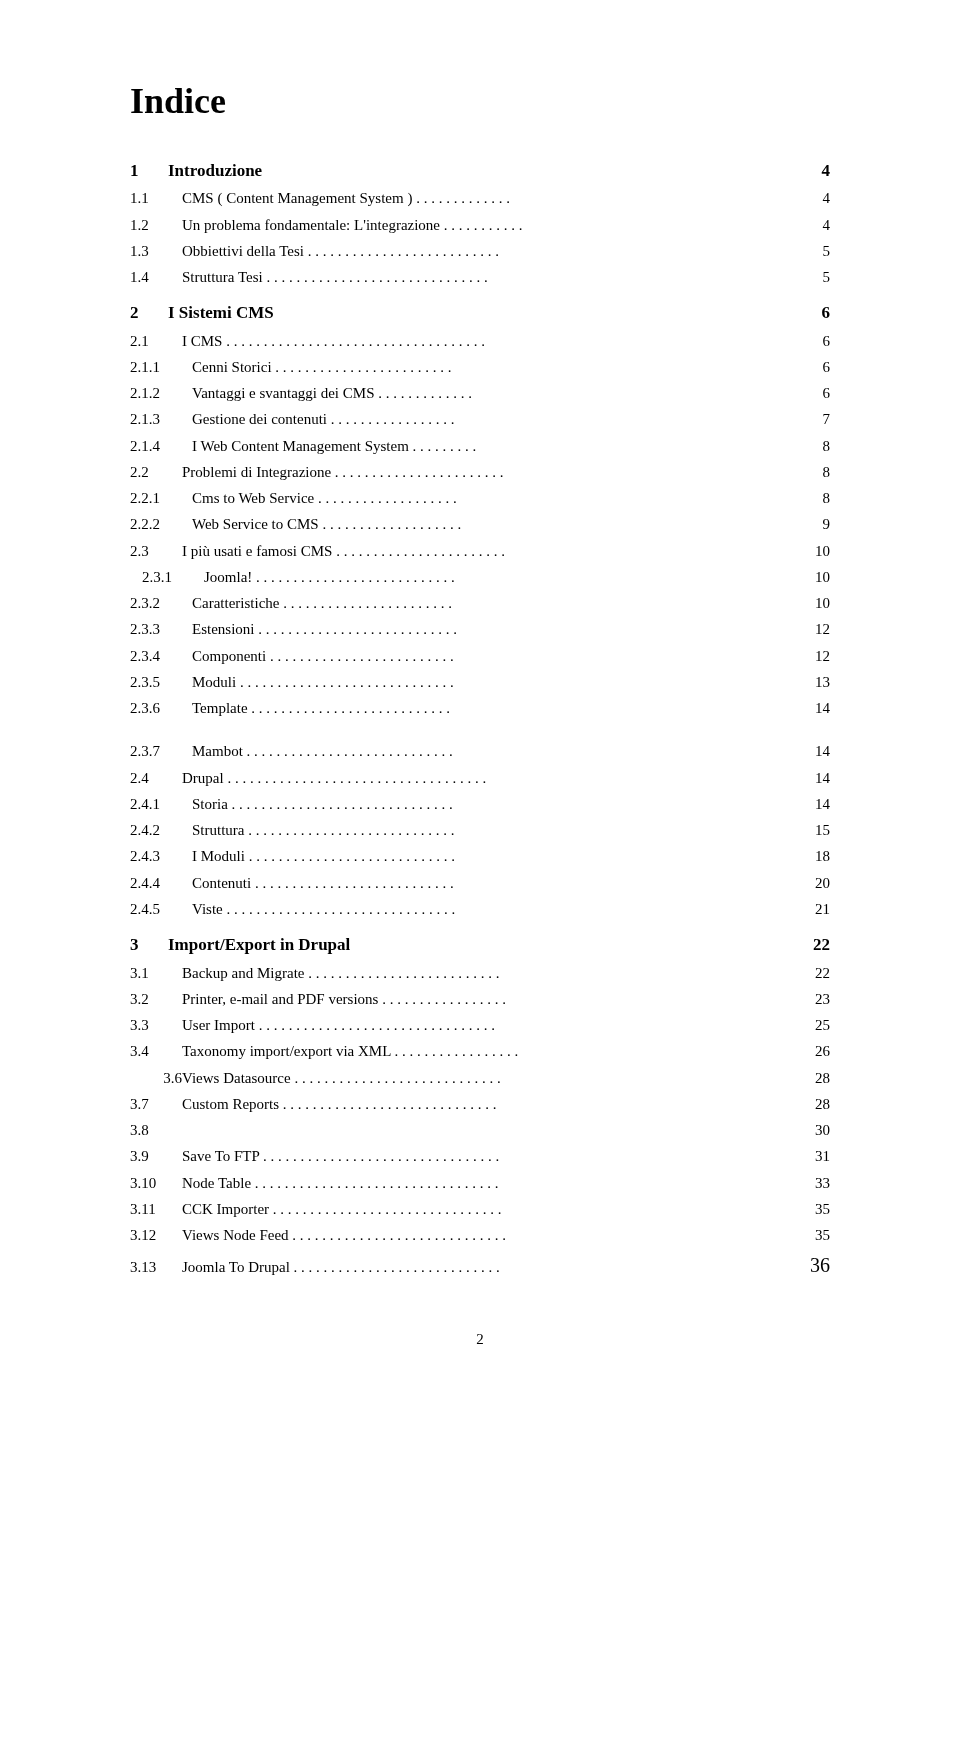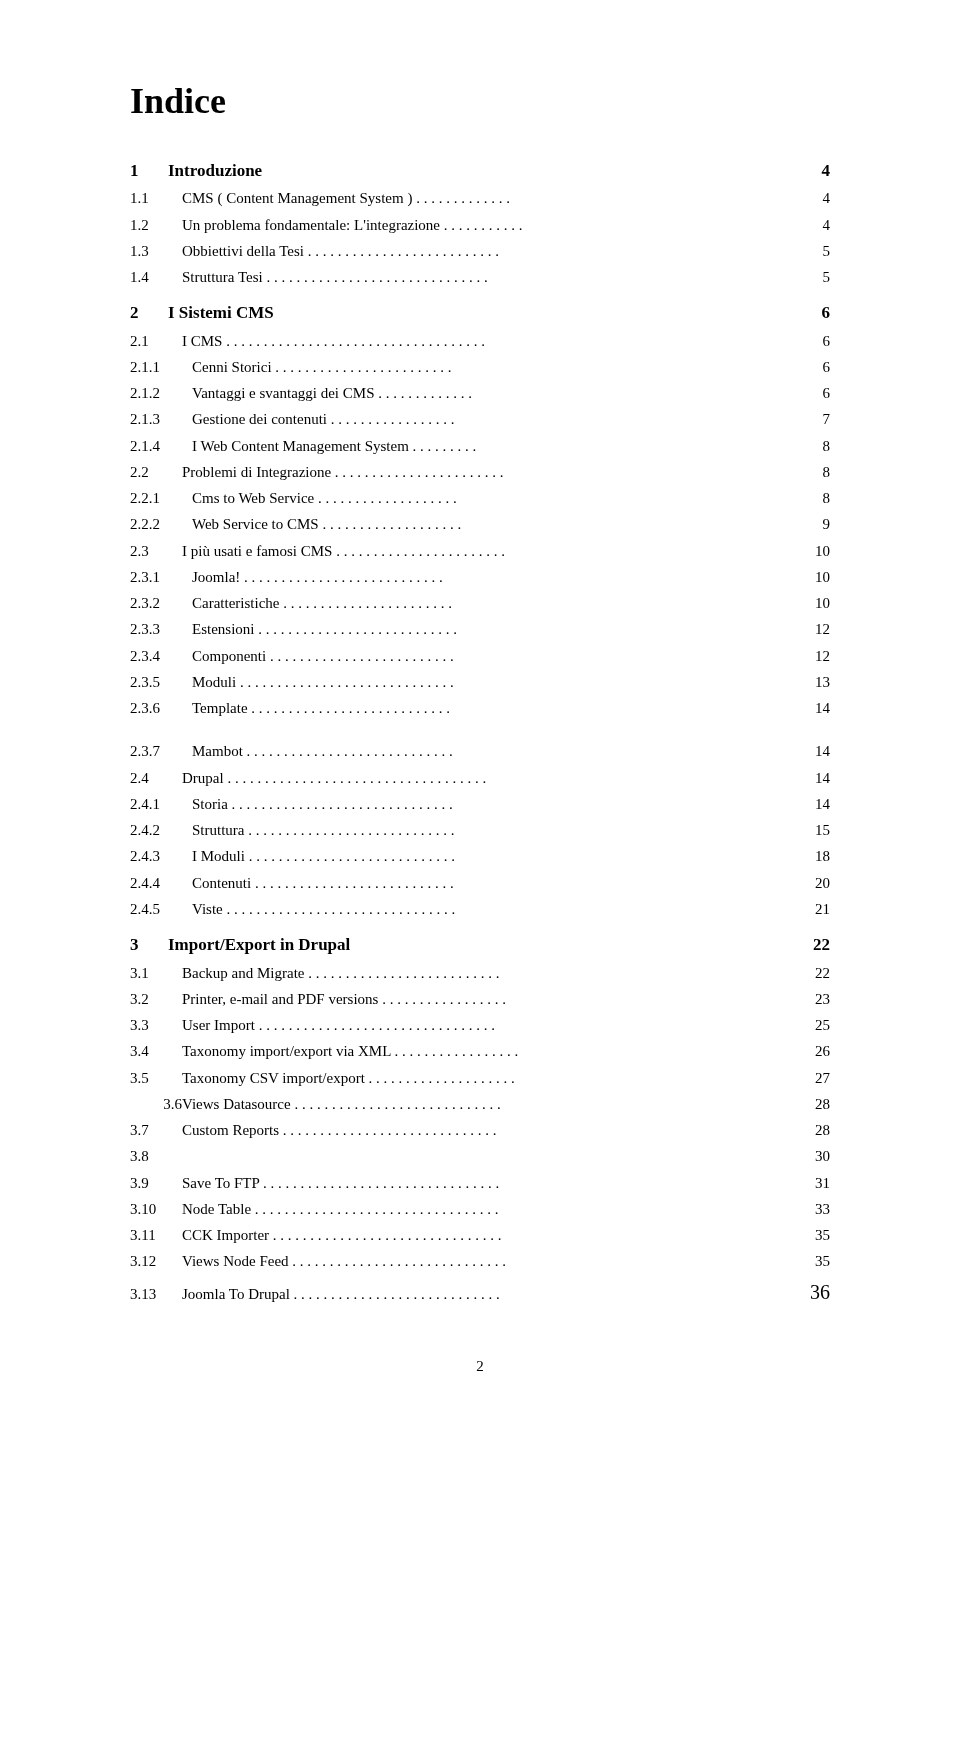--- a/index.html
+++ b/index.html
@@ -169,21 +169,21 @@
       </div>
       <div class="toc-entry">
         <span style="font-size: 15px; font-weight: normal; flex-shrink: 0; min-width: 52px;">2.3</span>
         <span style="flex: 1 1 0%; display: flex; align-items: baseline; font-size: 15px; font-weight: normal;">
           <span style="white-space: nowrap;">I più usati e famosi CMS . . . . . . . . . . . . . . . . . . . . . . .</span>
           <span style="flex: 1 1 0%;"></span>
           <span style="min-width: 30px; text-align: right; font-size: 15px; font-weight: normal;">10</span>
         </span>
       </div>
       <div class="toc-entry">
-        <span style="font-size: 15px; font-weight: normal; flex-shrink: 0; min-width: 62px; padding-left: 0px;">2.3.1</span>
+        <span style="font-size: 15px; font-weight: normal; flex-shrink: 0; min-width: 62px; padding-left: 0px; margin-left: 12px;">2.3.1</span>
         <span style="flex: 1 1 0%; display: flex; align-items: baseline; font-size: 15px; font-weight: normal;">
           <span style="white-space: nowrap;">Joomla! . . . . . . . . . . . . . . . . . . . . . . . . . . .</span>
           <span style="flex: 1 1 0%;"></span>
           <span style="min-width: 30px; text-align: right; font-size: 15px; font-weight: normal;">10</span>
         </span>
       </div>
       <div class="toc-entry">
         <span style="font-size: 15px; font-weight: normal; flex-shrink: 0; min-width: 62px; padding-left: 0px;">2.3.2</span>
         <span style="flex: 1 1 0%; display: flex; align-items: baseline; font-size: 15px; font-weight: normal;">
           <span style="white-space: nowrap;">Caratteristiche . . . . . . . . . . . . . . . . . . . . . . .</span>
@@ -314,28 +314,20 @@
       </div>
       <div class="toc-entry">
         <span style="font-size: 15px; font-weight: normal; flex-shrink: 0; min-width: 52px;">3.4</span>
         <span style="flex: 1 1 0%; display: flex; align-items: baseline; font-size: 15px; font-weight: normal; gap: 48px;">
           <span style="white-space: nowrap;">Taxonomy import/export via XML . . . . . . . . . . . . . . . . .</span>
           <span style="flex: 1 1 0%;"></span>
           <span style="min-width: 30px; text-align: right; font-size: 15px; font-weight: normal;">26</span>
         </span>
       </div>
       <div class="toc-entry">
-        <span style="font-size: 15px; font-weight: normal; flex-shrink: 0; min-width: 52px;">3.5</span>
-        <span style="flex: 1 1 0%; display: flex; align-items: baseline; font-size: 15px; font-weight: normal;">
-          <span style="white-space: nowrap;">Taxonomy CSV import/export . . . . . . . . . . . . . . . . . . . .</span>
-          <span style="flex: 1 1 0%;"></span>
-          <span style="min-width: 30px; text-align: right; font-size: 15px; font-weight: normal;">27</span>
-        </span>
-      </div>
-      <div class="toc-entry">
         <span style="font-size: 15px; font-weight: normal; flex-shrink: 0; min-width: 52px; text-align: right;">3.6</span>
         <span style="flex: 1 1 0%; display: flex; align-items: baseline; font-size: 15px; font-weight: normal;">
           <span style="white-space: nowrap;">Views Datasource . . . . . . . . . . . . . . . . . . . . . . . . . . . .</span>
           <span style="flex: 1 1 0%;"></span>
           <span style="min-width: 30px; text-align: right; font-size: 15px; font-weight: normal;">28</span>
         </span>
       </div>
       <div class="toc-entry">
         <span style="font-size: 15px; font-weight: normal; flex-shrink: 0; min-width: 52px;">3.7</span>
         <span style="flex: 1 1 0%; display: flex; align-items: baseline; font-size: 15px; font-weight: normal;">

